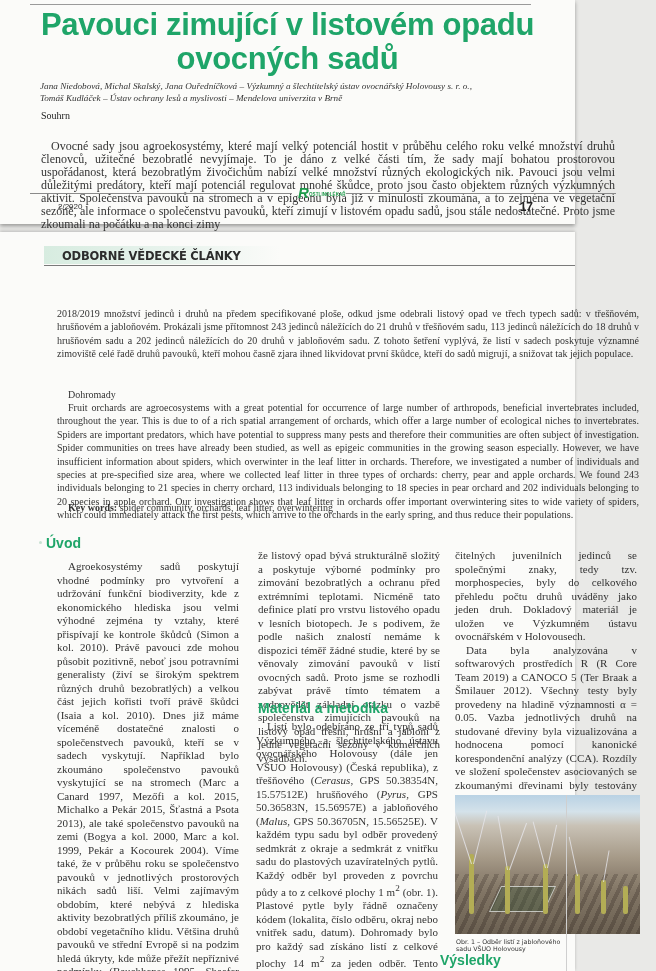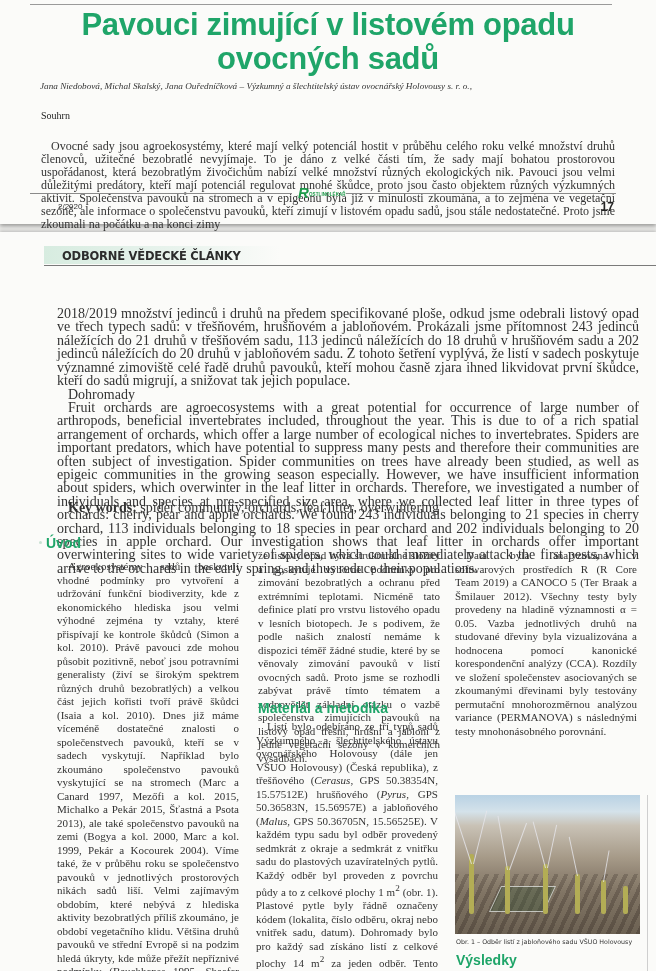--- a/index.html
+++ b/index.html
@@ -1,19 +1,19 @@
 <!DOCTYPE html>
 <html><head>
 <meta charset="utf-8">
 <style>
   * { box-sizing: border-box; margin: 0; padding: 0; }
   html, body { width: 656px; height: 971px; overflow: hidden; }
   body { background: #e9e9e7; font-family: "Liberation Serif", serif; color: #2a2a2a; position: relative; }
 
-  .page { position: absolute; left: 0; width: 656px; background: #fbfbf9; }
+  .page { position: absolute; left: 0; width: 575px; background: #fbfbf9; }
   .page1 { top: 0; height: 224px; box-shadow: 0 2px 4px rgba(0,0,0,0.35); }
   .page2 { top: 232px; height: 739px; box-shadow: 0 -1px 3px rgba(0,0,0,0.2); }
 
   .top-rule { position: absolute; left: 30px; right: 44px; top: 4px; height: 1px; background: #9a9a9a; }
   .title { position: absolute; left: 40px; right: 40px; top: 8px; text-align: center;
     font-family: "Liberation Sans", sans-serif; font-weight: bold; font-size: 31px; line-height: 34px;
     color: #1fa569; letter-spacing: -0.3px; }
   .authors { position: absolute; left: 40px; right: 40px; top: 80px; font-size: 9.2px; line-height: 12px; color: #333; font-style: italic; }
   .souhrn-h { position: absolute; left: 41px; top: 110px; font-weight: normal; font-size: 10px; color: #222; }
   .souhrn-p { position: absolute; left: 41px; width: 574px; top: 140px; font-size: 12px; line-height: 13px;
@@ -26,33 +26,33 @@
   .logo .R { font-family: "Liberation Sans", sans-serif; font-style: italic; font-weight: bold; font-size: 15px; color: #1e9a4a; position: absolute; left: 0; top: -2px; }
   .logo .rest { font-family: "Liberation Sans", sans-serif; font-size: 4.5px; font-weight: bold; color: #1e9a4a; position: absolute; left: 11px; top: 6px; letter-spacing: 0.1px; }
   .issue { position: absolute; left: 30px; top: 202px; font-size: 8px; font-family: Liberation Sans, sans-serif; color: #333; margin-left: 28px; }
   .pagenum { position: absolute; right: 42px; top: 200px; font-size: 12px; font-weight: bold; font-family: "Liberation Sans", sans-serif; color: #222; }
 
   .section-band { position: absolute; left: 44px; top: 14px; width: 236px; height: 18px;
     background: linear-gradient(90deg, #d7ece0 0%, #eaf4ee 60%, rgba(251,251,249,0) 100%); }
   .section-title { position: absolute; left: 62px; top: 17px; font-family: "DejaVu Sans", sans-serif; font-weight: bold; font-size: 11.5px; color: #2c2c2c; letter-spacing: -0.2px; }
   .section-rule { position: absolute; left: 44px; right: 0; top: 33px; height: 1px; background: #7a7a7a; }
 
-  .para { position: absolute; left: 57px; width: 582px; font-size: 14px; line-height: 13.4px; text-align: justify; color: #333; }
+  .para { position: absolute; left: 57px; width: 582px; font-size: 10px; line-height: 13.4px; text-align: justify; color: #333; }
   .p-cont { top: 75px; }
   .kw { top: 129px; text-indent: 11px; }
   .kw b { color: #222; }
   .abs-h { top: 156px; left: 68px; }
   .abs-p { top: 169px; text-indent: 11px; }
   .kw-en { top: 269px; text-indent: 11px; }
 
   .h-green { position: absolute; font-family: "Liberation Sans", sans-serif; font-weight: bold; color: #1fa569; }
   .h-uvod { left: 46px; top: 303px; font-size: 14px; }
   .h-uvod .dot { position:absolute; left:-7px; top:6px; width:3px; height:3px; border-radius:50%; background:#c8e1d2; }
   .h-mat { left: 258px; top: 468px; font-size: 14px; }
-  .h-vys { left: 456px; top: 720px; font-size: 14px; }
+  .h-vys { left: 440px; top: 720px; font-size: 14px; }
 
   .col { position: absolute; font-size: 11px; line-height: 13.5px; text-align: justify; color: #333; font-family: Liberation Serif, serif; }
   .col1 { left: 57px; width: 182px; top: 328px; }
   .col2a { left: 258px; width: 182px; top: 317px; }
   .col2b { left: 256px; width: 182px; top: 488px; }
   .col3 { left: 455px; width: 182px; top: 317px; }
   .indent { text-indent: 11px; }
 
   .photo { position: absolute; left: 455px; top: 563px; width: 185px; height: 139px; overflow: hidden;
     background: linear-gradient(180deg, #b9d2e4 0%, #d4e2ea 12%, #c9c2b6 22%, #a69a88 45%, #7a6d5e 70%, #5e5346 100%); }
@@ -65,20 +65,21 @@
   .page-edge { position: absolute; right: 8px; top: 563px; width: 1px; height: 176px; background: #cfcfcf; }
 </style>
 </head>
 <body>
 
 <div class="page page1">
   <div class="top-rule"></div>
   <h1 class="title">Pavouci zimující v listovém opadu ovocných sadů</h1>
   <div class="authors">
     <div>Jana Niedobová, Michal Skalský, Jana Ouředníčková – Výzkumný a šlechtitelský ústav ovocnářský Holovousy s. r. o.,</div>
+    <div>Tomáš Kudláček – Ústav ochrany lesů a myslivosti – Mendelova univerzita v Brně</div>
   </div>
   <div class="souhrn-h">Souhrn</div>
   <p class="souhrn-p">Ovocné sady jsou agroekosystémy, které mají velký potenciál hostit v průběhu celého roku velké množství druhů členovců, užitečné bezobratlé nevyjímaje. To je dáno z velké části tím, že sady mají bohatou prostorovou uspořádanost, která bezobratlým živočichům nabízí velké množství různých ekologických nik. Pavouci jsou velmi důležitými predátory, kteří mají potenciál regulovat mnohé škůdce, proto jsou často objektem různých výzkumných aktivit. Společenstva pavouků na stromech a v epigeonu byla již v minulosti zkoumána, a to zejména ve vegetační sezóně, ale informace o společenstvu pavouků, kteří zimují v listovém opadu sadů, jsou stále nedostatečné. Proto jsme zkoumali na počátku a na konci zimy</p>
 
   <div class="footer-rule l"></div>
   <div class="logo">
     <span class="R">R</span>
     <span class="rest">OSTLINOLÉKAŘ</span>
   </div>
   <div class="footer-rule r"></div>
@@ -98,20 +99,21 @@
   <p class="para kw-en"><b>Key words:</b><span> spider community, orchards, leaf litter, overwintering</span></p>
 
   <h2 class="h-green h-uvod"><span class="dot"></span><span>Úvod</span></h2>
   <p class="col col1 indent">Agroekosystémy sadů poskytují vhodné podmínky pro vytvoření a udržování funkční biodiverzity, kde z ekonomického hlediska jsou velmi výhodné zejména ty vztahy, které přispívají ke kontrole škůdců (Simon a kol. 2010). Právě pavouci zde mohou působit pozitivně, neboť jsou potravními generalisty (živí se širokým spektrem různých druhů bezobratlých) a velkou část jejich kořisti tvoří právě škůdci (Isaia a kol. 2010). Dnes již máme víceméně dostatečné znalosti o společenstvech pavouků, kteří se v sadech vyskytují. Například bylo zkoumáno společenstvo pavouků vyskytující se na stromech (Marc a Canard 1997, Mezőfi a kol. 2015, Michalko a Pekár 2015, Šťastná a Psota 2013), ale také společenstvo pavouků na zemi (Bogya a kol. 2000, Marc a kol. 1999, Pekár a Kocourek 2004). Víme také, že v průběhu roku se společenstvo pavouků v jednotlivých prostorových nikách sadů liší. Velmi zajímavým obdobím, které nebývá z hlediska aktivity bezobratlých příliš zkoumáno, je období vegetačního klidu. Většina druhů pavouků ve střední Evropě si na podzim hledá úkryty, kde může přežít nepříznivé podmínky (Bauchhenss 1995, Shaefer 1977). Pavouci mohou zimovat pod kůrou stromů (Bower a Snetsinger 1985, Niedobová a kol. 2013), v ulitách plžů (Bauchhenss 1995, Hula a kol. 2009) nebo dokonce v uměle vytvořených úkrytech, jakými jsou například roličky či</p>
 
   <p class="col col2a">že listový opad bývá strukturálně složitý a poskytuje výborné podmínky pro zimování bezobratlých a ochranu před extrémními teplotami. Nicméně tato definice platí pro vrstvu listového opadu v lesních biotopech. Je s podivem, že podle našich znalostí nemáme k dispozici téměř žádné studie, které by se věnovaly zimování pavouků v listí ovocných sadů. Proto jsme se rozhodli zabývat právě tímto tématem a zodpovědět základní otázku o vazbě společenstva zimujících pavouků na listový opad třešní, hrušní a jabloní z jedné vegetační sezóny v komerčních výsadbách.</p>
   <h2 class="h-green h-mat">Materiál a metodika</h2>
   <p class="col col2b indent"><span>Listí bylo odebíráno ze tří typů sadů Výzkumného a šlechtitelského ústavu ovocnářského Holovousy (dále jen VŠUO Holovousy) (Česká republika), z třešňového (</span><i>Cerasus</i><span>, GPS 50.38354N, 15.57512E) hrušňového (</span><i>Pyrus</i><span>, GPS 50.36583N, 15.56957E) a jabloňového (</span><i>Malus</i><span>, GPS 50.36705N, 15.56525E). V každém typu sadu byl odběr provedený sedmkrát z okraje a sedmkrát z vnitřku sadu do plastových uzavíratelných pytlů. Každý odběr byl proveden z povrchu půdy a to z celkové plochy 1 m</span><sup>2</sup><span> (obr. 1). Plastové pytle byly řádně označeny kódem (lokalita, číslo odběru, okraj nebo vnitřek sadu, datum). Dohromady bylo pro každý sad získáno listí z celkové plochy 14 m</span><sup>2</sup><span> za jeden odběr. Tento postup byl proveden celkem dva-</span></p>
 
   <div class="col col3">
+    <p>čitelných juvenilních jedinců se společnými znaky, tedy tzv. morphospecies, byly do celkového přehledu počtu druhů uváděny jako jeden druh. Dokladový materiál je uložen ve Výzkumném ústavu ovocnářském v Holovousech.</p>
     <p class="indent">Data byla analyzována v softwarových prostředích R (R Core Team 2019) a CANOCO 5 (Ter Braak a Šmilauer 2012). Všechny testy byly provedeny na hladině významnosti α = 0.05. Vazba jednotlivých druhů na studované dřeviny byla vizualizována a hodnocena pomocí kanonické korespondenční analýzy (CCA). Rozdíly ve složení společenstev asociovaných se zkoumanými dřevinami byly testovány permutační mnohorozměrnou analýzou variance (PERMANOVA) s následnými testy mnohonásobného porovnání.</p>
   </div>
 
   <div class="photo">
     <div class="ground"></div>
     <div class="net"></div>
     <div class="tree" style="left:14px;height:60px"></div>
     <div class="tree" style="left:50px;height:48px"></div>
     <div class="tree" style="left:88px;height:50px"></div>
     <div class="tree" style="left:120px;height:40px"></div>

